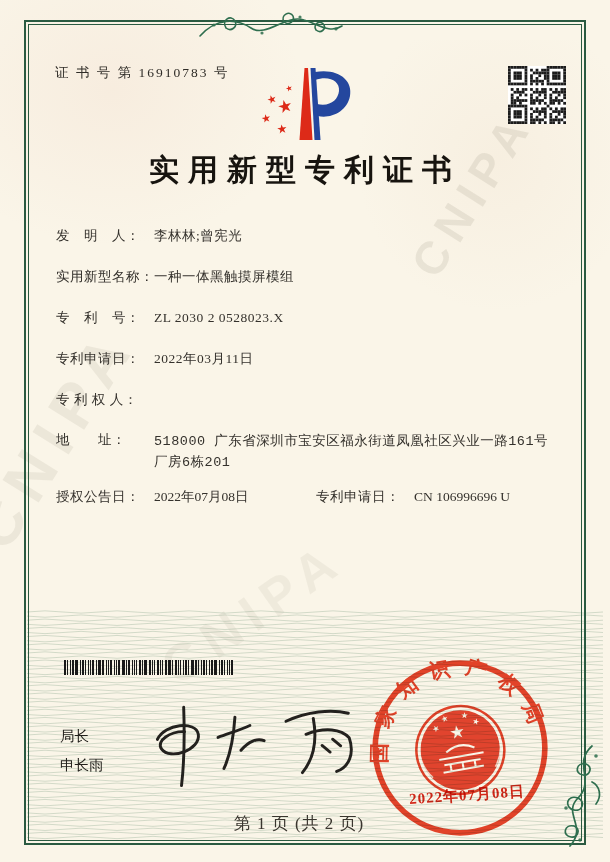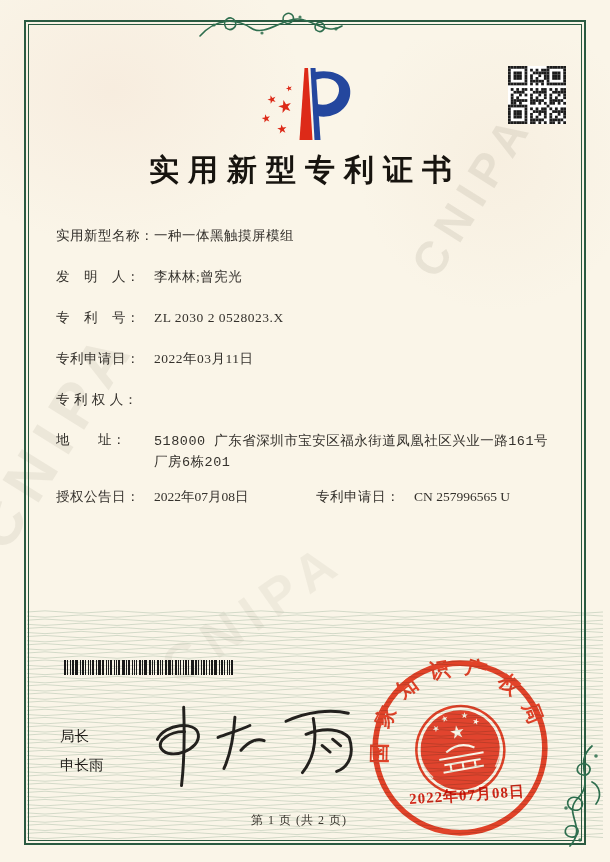--- a/index.html
+++ b/index.html
@@ -58,21 +58,21 @@
   .signoff{position:absolute;left:60px;top:722px;font-size:14.5px;line-height:29px;color:#22201c;}
   .signature{position:absolute;left:140px;top:696px;}
 
   .seal{position:absolute;left:368px;top:656px;mix-blend-mode:multiply;opacity:.93;
     transform:rotate(-10deg);}
   .seal-date{position:absolute;left:382px;top:786px;width:170px;text-align:center;
     font-size:15px;font-weight:bold;color:#d8291a;letter-spacing:1px;
     transform:rotate(-4deg);mix-blend-mode:multiply;}
 
   .footer{position:absolute;left:0;right:12px;top:812px;text-align:center;
-    font-size:12px;letter-spacing:1px;color:#3a362f;}
+    font-size:17px;letter-spacing:1px;color:#3a362f;}
 </style>
 </head>
 <body>
 
 <div class="page">
 
   <div class="texture-blob blob1"></div>
   <div class="texture-blob blob2"></div>
 
   <svg class="waves" id="waves" viewBox="0 0 610 862" xmlns="http://www.w3.org/2000/svg">
@@ -165,20 +165,21 @@
       <path d="M48,84 c-10,-2 -12,10 -3,11 c7,1 10,-8 3,-11"></path>
       <path d="M66,40 c8,4 10,14 4,22"></path>
     </g>
     <g fill="#2e6e4e" opacity=".85">
       <circle cx="70" cy="14" r="1.8"></circle>
         <circle cx="40" cy="66" r="1.8"></circle>
         <circle cx="54" cy="98" r="1.8"></circle>
     </g>
   </svg>
 
+  <div class="cert-no">证 书 号 第 16910783 号</div>
 
   <svg class="logo" width="120" height="90" viewBox="0 0 120 90" xmlns="http://www.w3.org/2000/svg">
     <g fill="#dd2a18">
       <text x="45" y="52" font-size="17" text-anchor="middle" transform="rotate(-14 45 46)">★</text>
       <text x="32" y="43" font-size="11" text-anchor="middle" transform="rotate(-20 32 40)">★</text>
       <text x="26" y="62" font-size="11" text-anchor="middle" transform="rotate(-12 26 58)">★</text>
       <text x="42" y="73" font-size="12" text-anchor="middle" transform="rotate(-8 42 69)">★</text>
       <text x="49" y="31" font-size="8" text-anchor="middle" transform="rotate(-18 49 28)">★</text>
       <polygon points="64.5,8 68,8 72.5,80 59.5,80"></polygon>
     </g>
@@ -430,47 +431,47 @@
       <rect x="15" y="20" width="1" height="1" fill="#1b1b1b"></rect>
       <rect x="16" y="20" width="1" height="1" fill="#1b1b1b"></rect>
       <rect x="18" y="20" width="1" height="1" fill="#1b1b1b"></rect>
       <rect x="20" y="20" width="1" height="1" fill="#1b1b1b"></rect>
     </svg>
 
   <div class="title">实用新型专利证书</div>
 
   <div class="fields">
     <div class="row">
+      <span class="r-label">发　明　人：</span>
+      <span class="r-value">李林林;曾宪光</span>
+    </div>
+    <div class="row">
       <span class="r-label">实用新型名称：</span>
       <span class="r-value">一种一体黑触摸屏模组</span>
-    </div>
-    <div class="row">
-      <span class="r-label">发　明　人：</span>
-      <span class="r-value">李林林;曾宪光</span>
     </div>
     <div class="row">
       <span class="r-label">专　利　号：</span>
       <span class="r-value">ZL 2030 2 0528023.X</span>
     </div>
     <div class="row">
       <span class="r-label">专利申请日：</span>
       <span class="r-value">2022年03月11日</span>
     </div>
     <div class="row">
       <span class="r-label">专 利 权 人：</span>
     </div>
     <div class="row row-address">
       <span class="r-label">地　　址：</span>
       <span class="r-value">518000 广东省深圳市宝安区福永街道凤凰社区兴业一路161号厂房6栋201</span>
     </div>
     <div class="row row-grant">
       <span class="r-label">授权公告日：</span>
       <span class="g-val">2022年07月08日</span>
       <span class="g-label2">专利申请日：</span>
-      <span class="g-val">CN 257996565 U</span>
+      <span class="g-val">CN 106996696 U</span>
     </div>
   </div>
 
 
   <div class="barcode" id="barcode">
       <div class="bar" style="width: 2px; margin-right: 1px;"></div>
       <div class="bar" style="width: 1px; margin-right: 2px;"></div>
       <div class="bar" style="width: 1px; margin-right: 1px;"></div>
       <div class="bar" style="width: 2px; margin-right: 1px;"></div>
       <div class="bar" style="width: 3px; margin-right: 2px;"></div>

